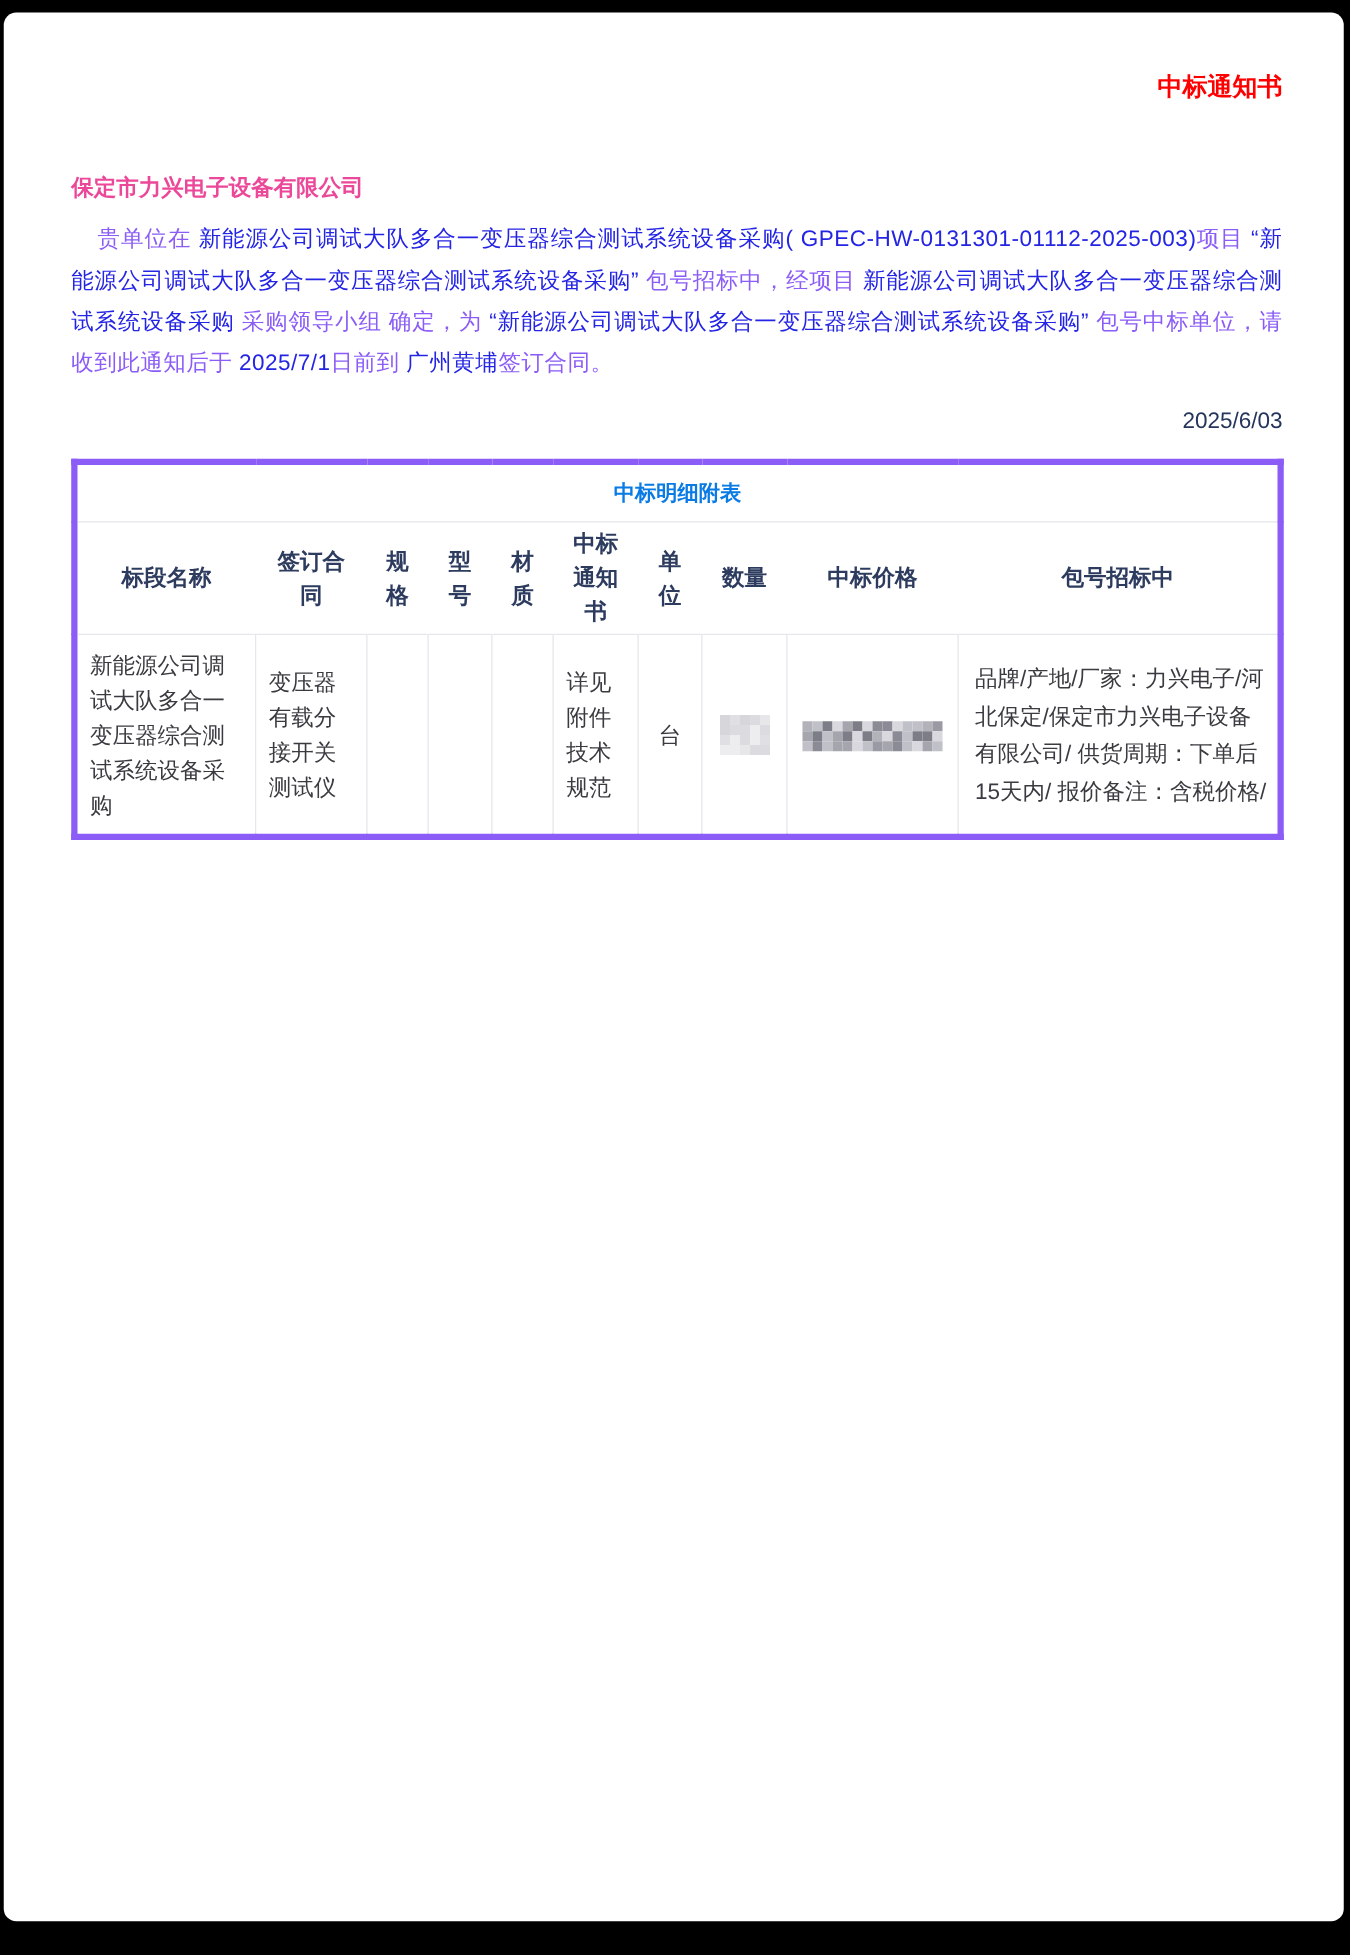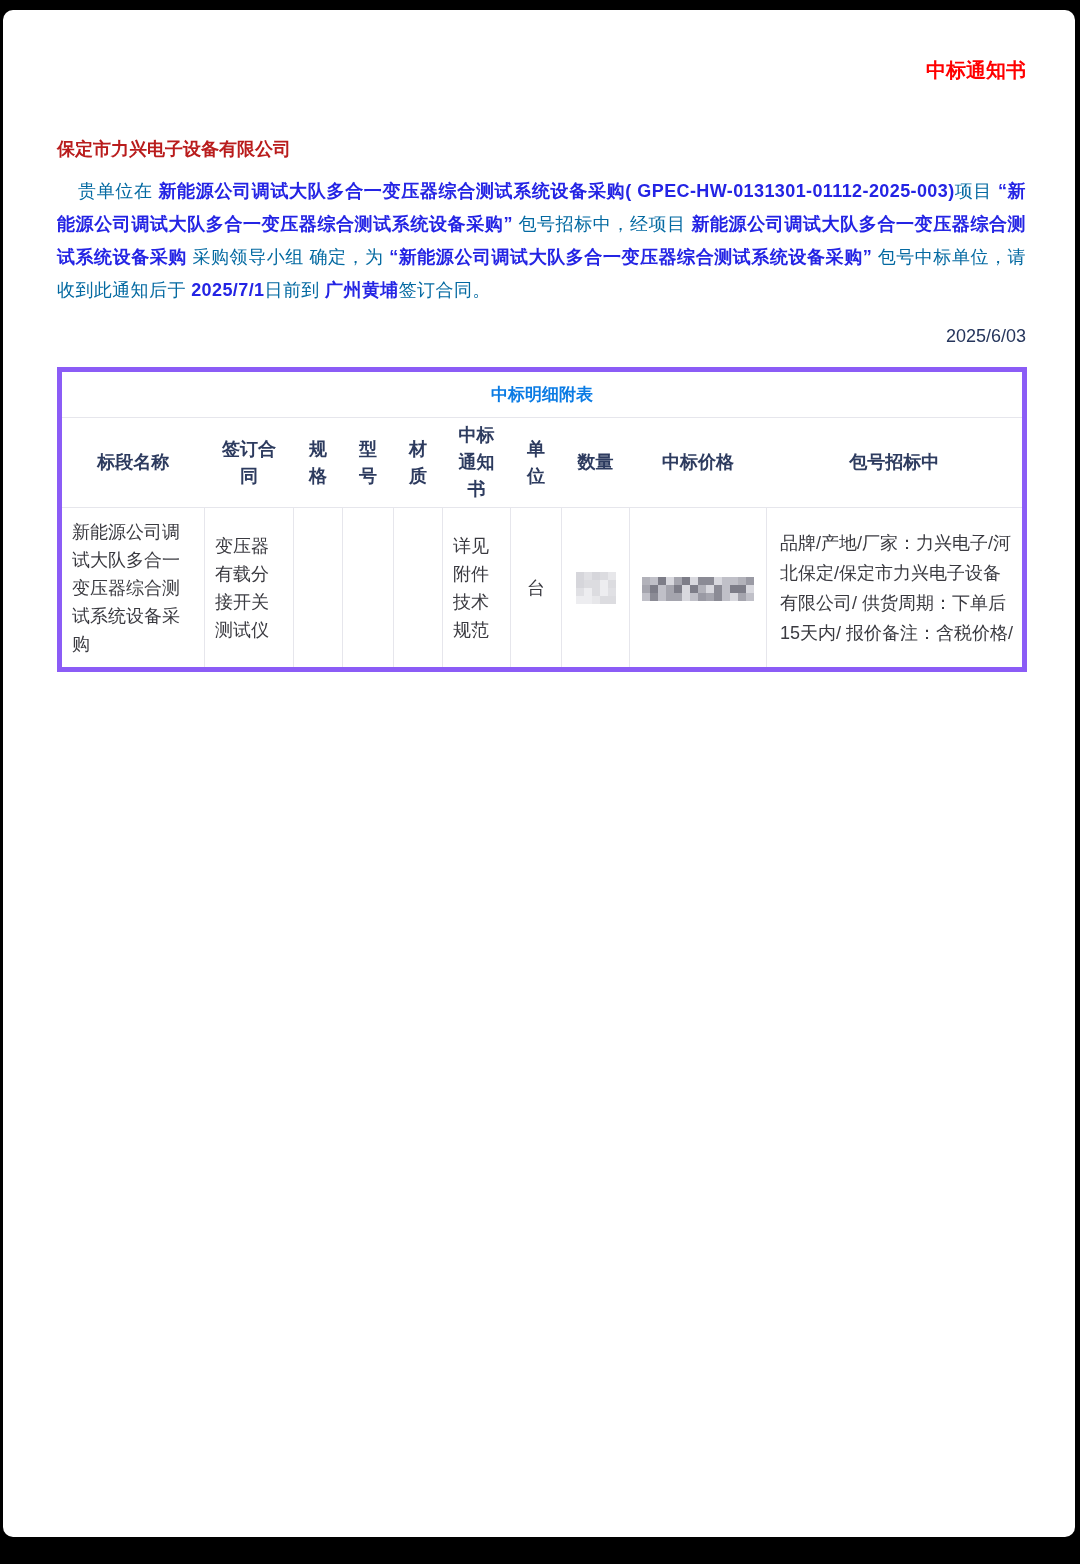--- a/index.html
+++ b/index.html
@@ -17,31 +17,31 @@
 
   .doc-title{
     margin:48px 0 0 0;
     text-align:right;
     font-size:20px;line-height:24px;
     font-weight:bold;color:#ff0000;
   }
   .recipient{
     margin-top:58px;
     font-size:18px;line-height:21px;
-    font-weight:bold;color:#b91c1c;font-family:Liberation Mono, monospace;
+    font-weight:bold;color:#ec4899;
   }
   .notice{
     margin:14px 0 0 0;
     font-size:18px;line-height:33px;
     color:#333338;letter-spacing:0.4px;
     text-indent:21px;
     text-align:justify;
   }
-  .seg-link{color:#2424e4;font-weight:bold;}
-  .seg-text{color:#0369a1;}
+  .seg-link{color:#2424e4;}
+  .seg-text{color:#8b5cf6;}
   .doc-date{
     margin-top:19px;
     text-align:right;
     font-size:18px;line-height:21px;
     color:#25355c;
   }
 
   table.award-table{
     margin-top:20px;
     width:966px;

